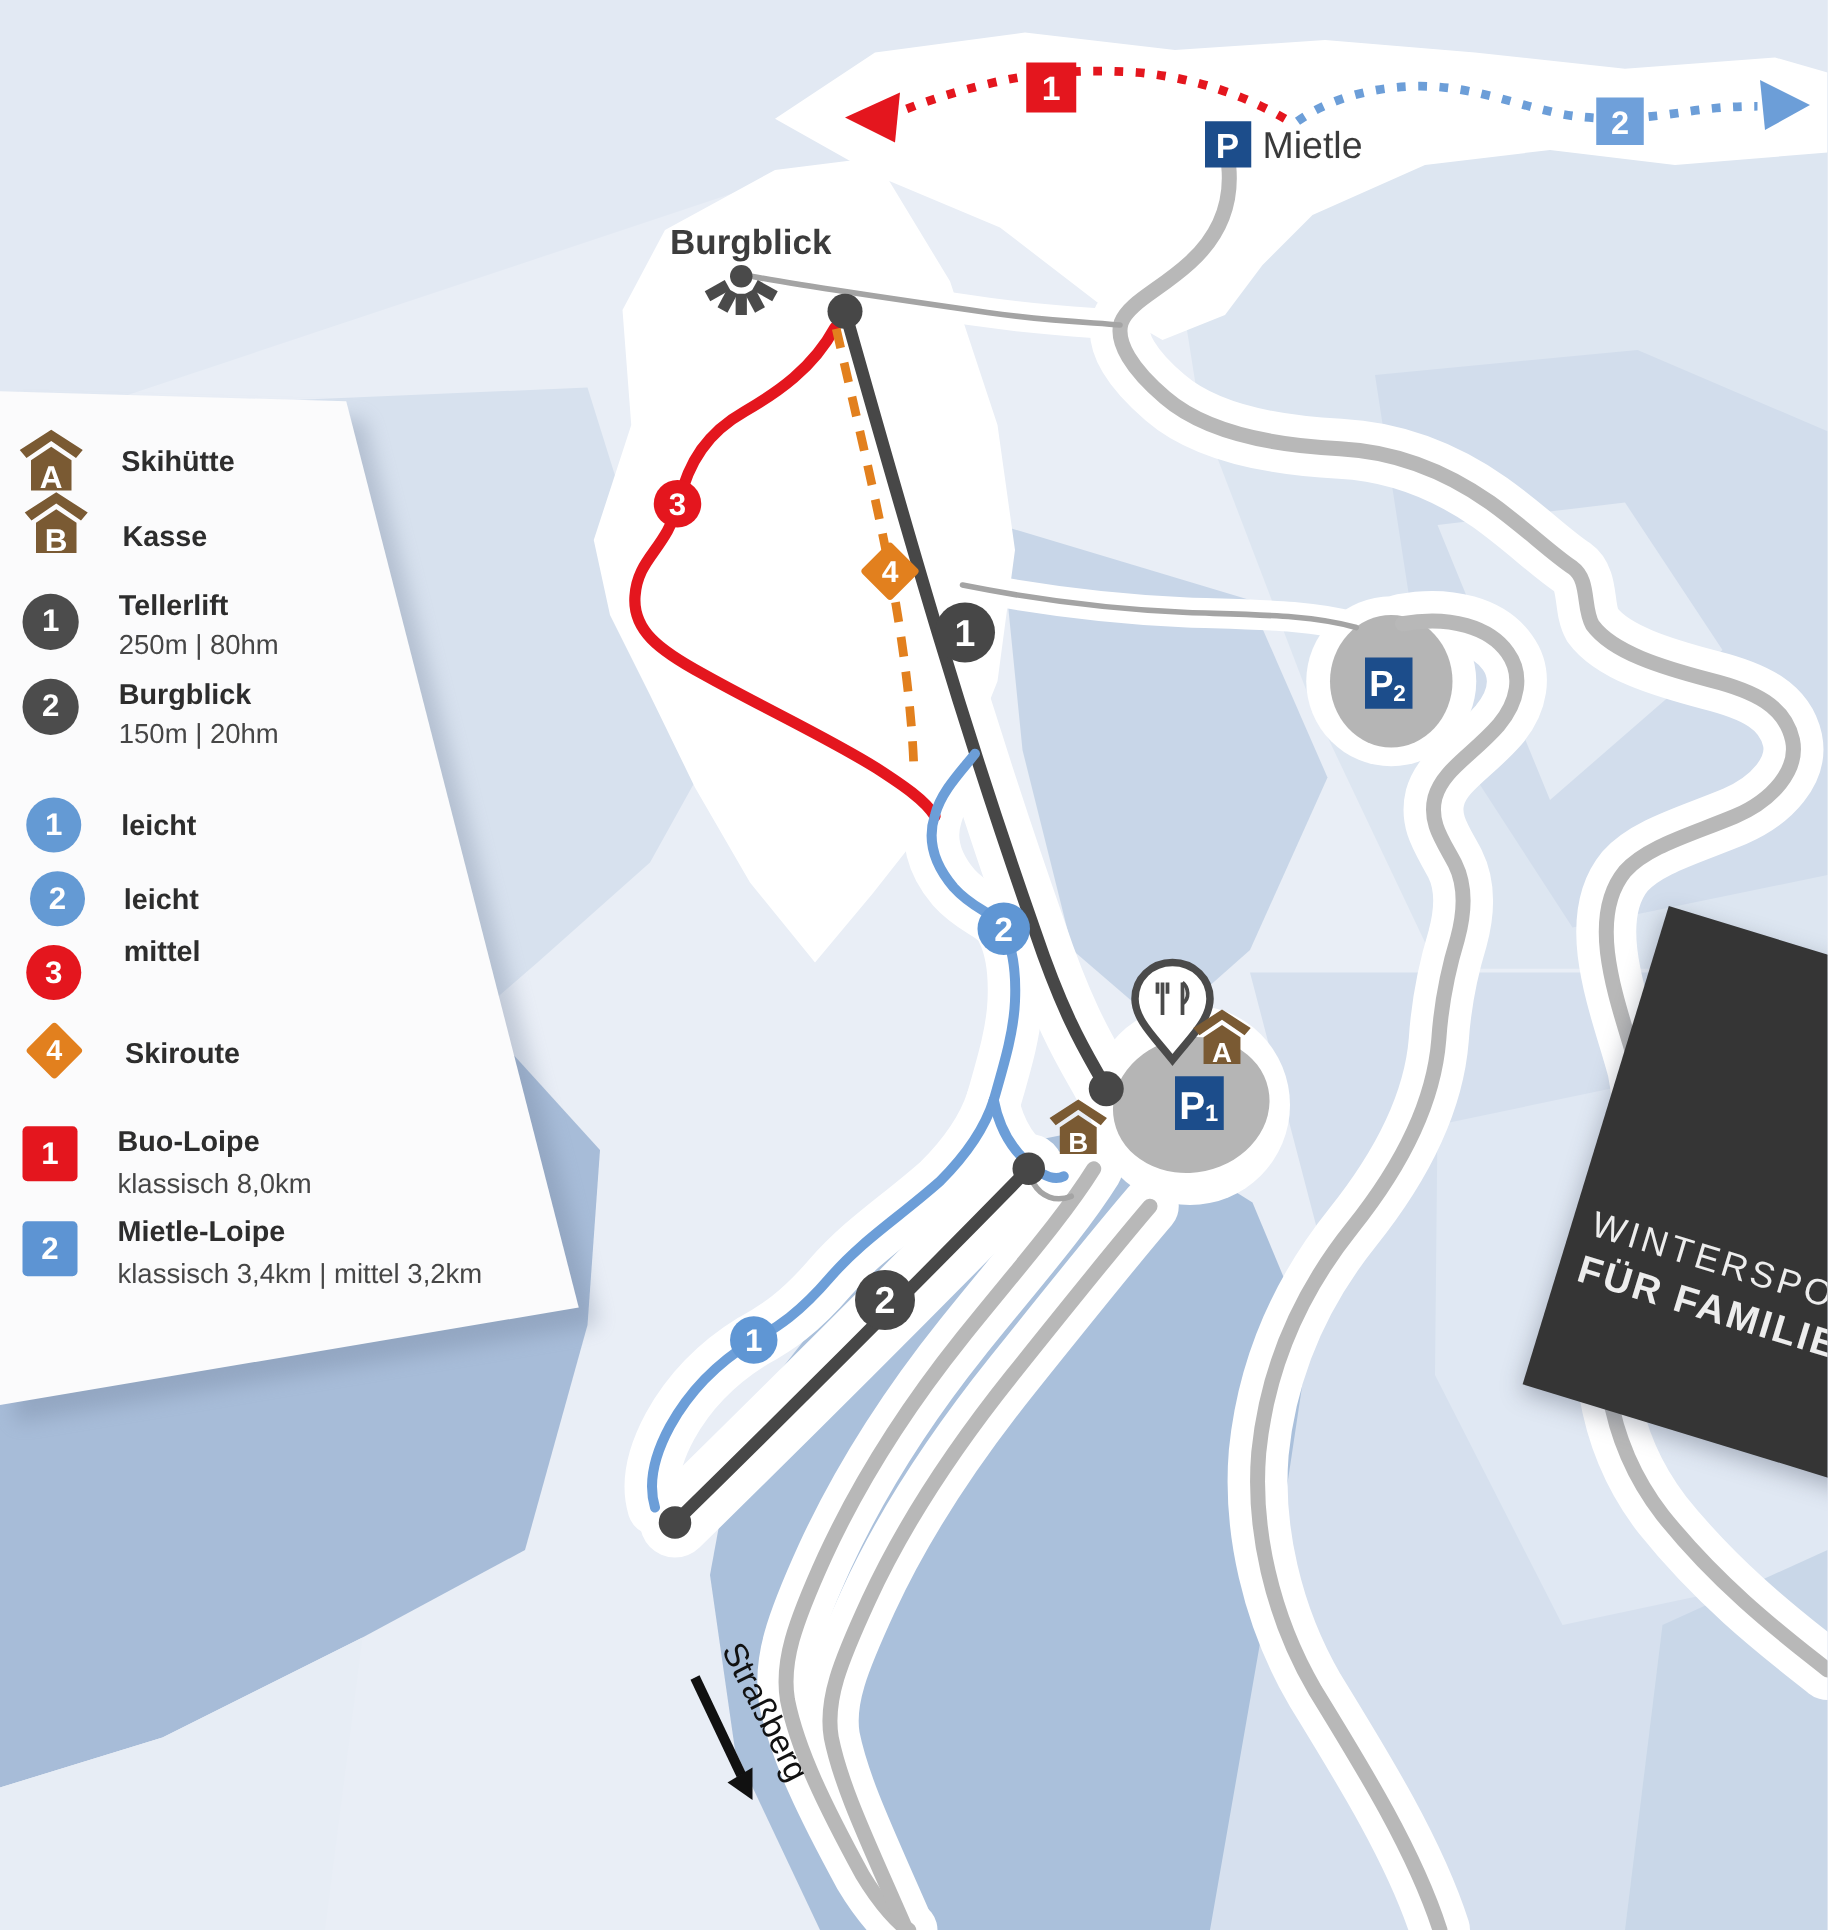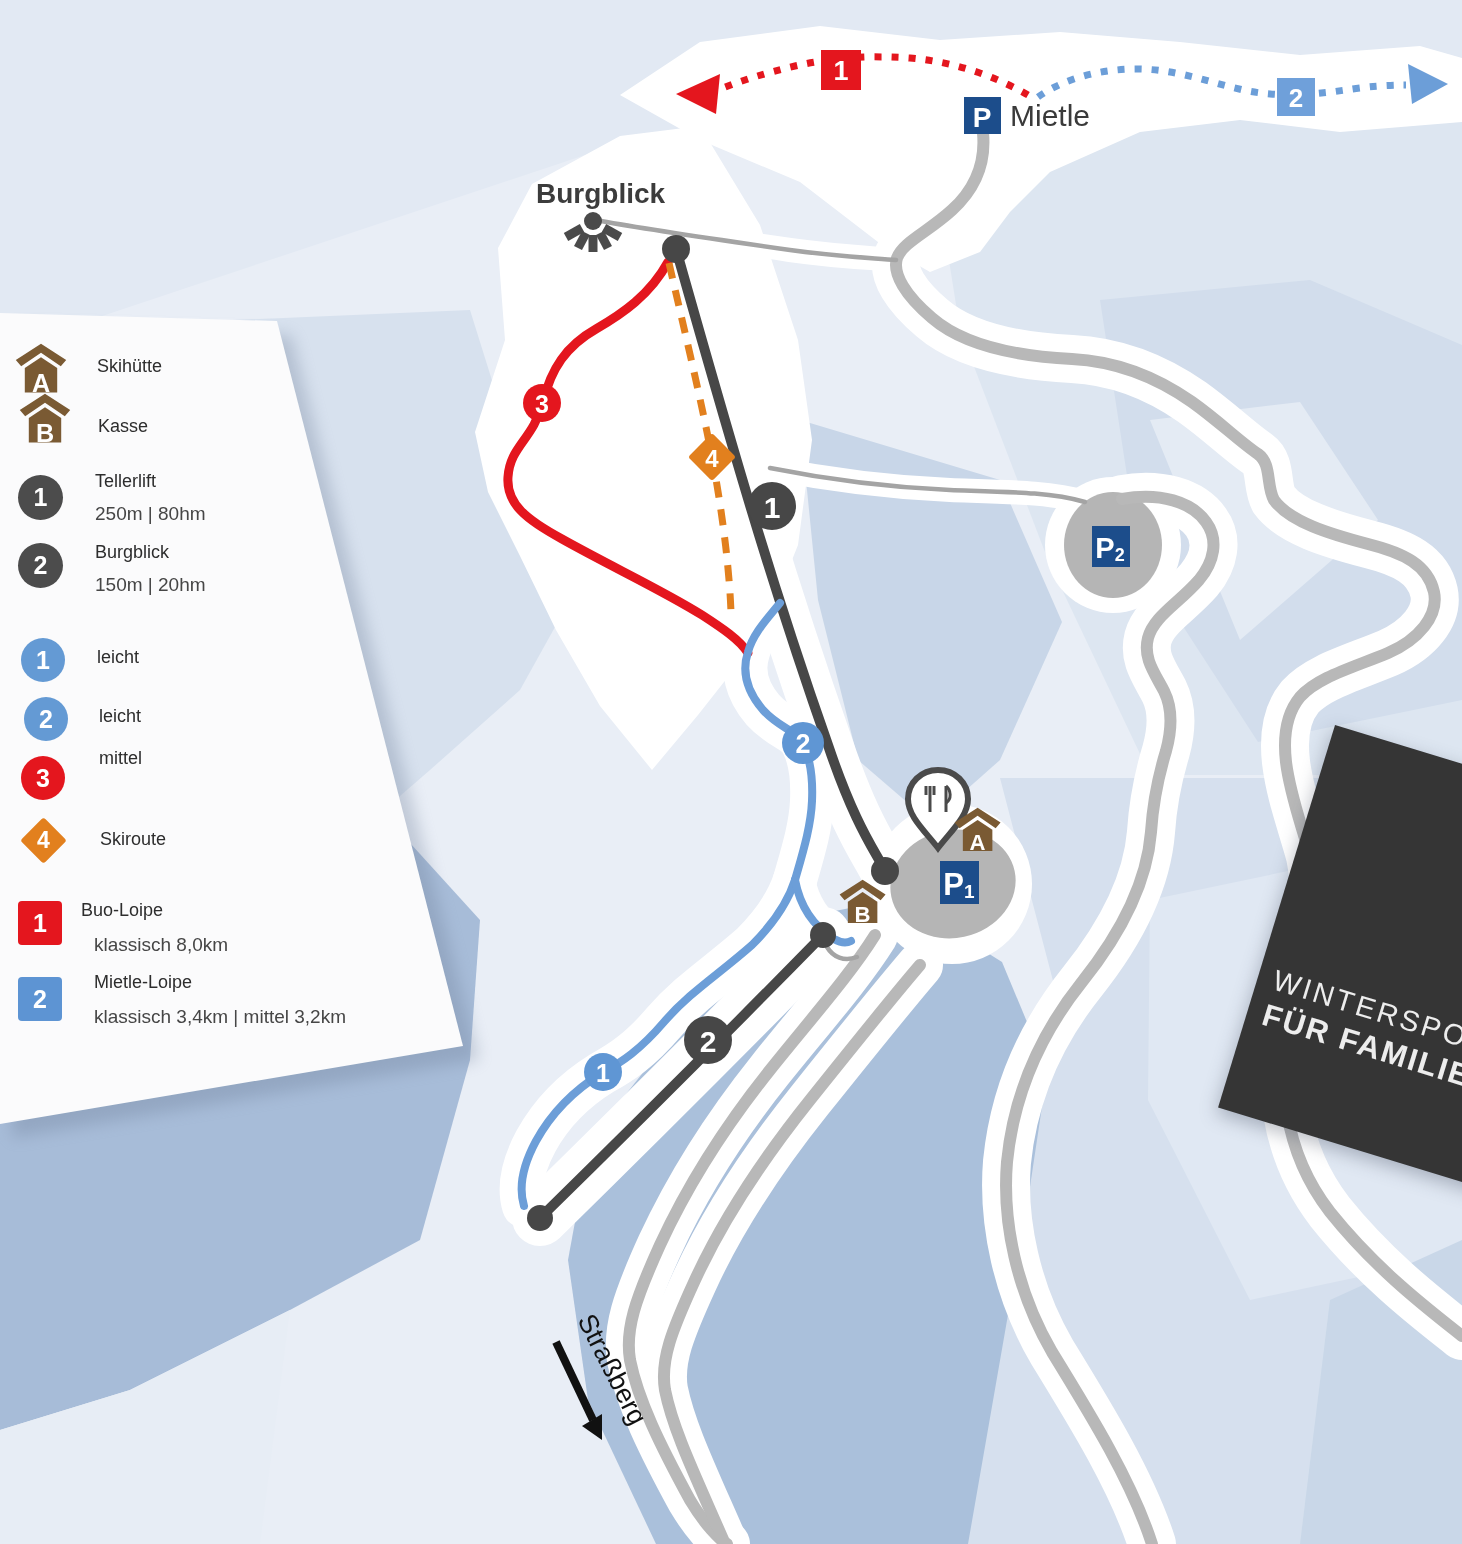--- a/index.html
+++ b/index.html
@@ -3,22 +3,22 @@
 <meta charset="utf-8">
 <style>
   html,body{margin:0;padding:0;background:#e9eef6;}
   .stage{position:relative;width:1462px;height:1544px;overflow:hidden;
          font-family:"Liberation Sans",sans-serif;}
   .stage svg{position:absolute;left:0;top:0;}
   svg text{font-family:"Liberation Sans",sans-serif;}
 
   
   .lg-item{position:absolute;}
-  .lg-label{position:absolute;font-size:18px;font-weight:normal;color:#2d2d2d;white-space:nowrap;}
-  .lg-detail{position:absolute;font-size:19px;font-weight:400;color:#464646;white-space:nowrap;}
+  .lg-label{position:absolute;font-size:23px;font-weight:bold;color:#2d2d2d;white-space:nowrap;}
+  .lg-detail{position:absolute;font-size:22px;font-weight:400;color:#464646;white-space:nowrap;}
   .badge{position:absolute;display:flex;align-items:center;justify-content:center;
          color:#fff;font-weight:bold;font-size:25px;}
   .badge.circle{width:45px;height:45px;border-radius:50%;}
   .badge.square{width:44px;height:44px;border-radius:4px;}
   .badge.dark{background:#4c4c4c;}
   .badge.blue{background:#649ad4;}
   .badge.red{background:#e4161e;}
   .badge.sqblue{background:#5d94d3;}
   .diamond{position:absolute;width:33px;height:33px;background:#e2801e;
            transform:rotate(45deg);display:flex;align-items:center;justify-content:center;border-radius:3px;}
@@ -259,21 +259,21 @@
   <div class="lg-label" style="left:99px;top:748px;">mittel</div>
 
   <div class="diamond" style="left:27px;top:824px;">
     <span>4</span>
       </div>
   <div class="lg-label" style="left:100px;top:829px;">Skiroute</div>
 
   <div class="badge square red" style="left:18px;top:901px;">
     <span>1</span>
       </div>
-  <div class="lg-label" style="left:81px;top:900px;">Buo-Loipe</div>
+  <div class="lg-label" style="left:94px;top:900px;">Buo-Loipe</div>
   <div class="lg-detail" style="left:94px;top:934px;">klassisch 8,0km</div>
 
   <div class="badge square sqblue" style="left:18px;top:977px;">
     <span>2</span>
       </div>
   <div class="lg-label" style="left:94px;top:972px;">Mietle-Loipe</div>
   <div class="lg-detail" style="left:94px;top:1006px;">klassisch 3,4km | mittel 3,2km</div>
 </div>
 
 <div class="banner">

